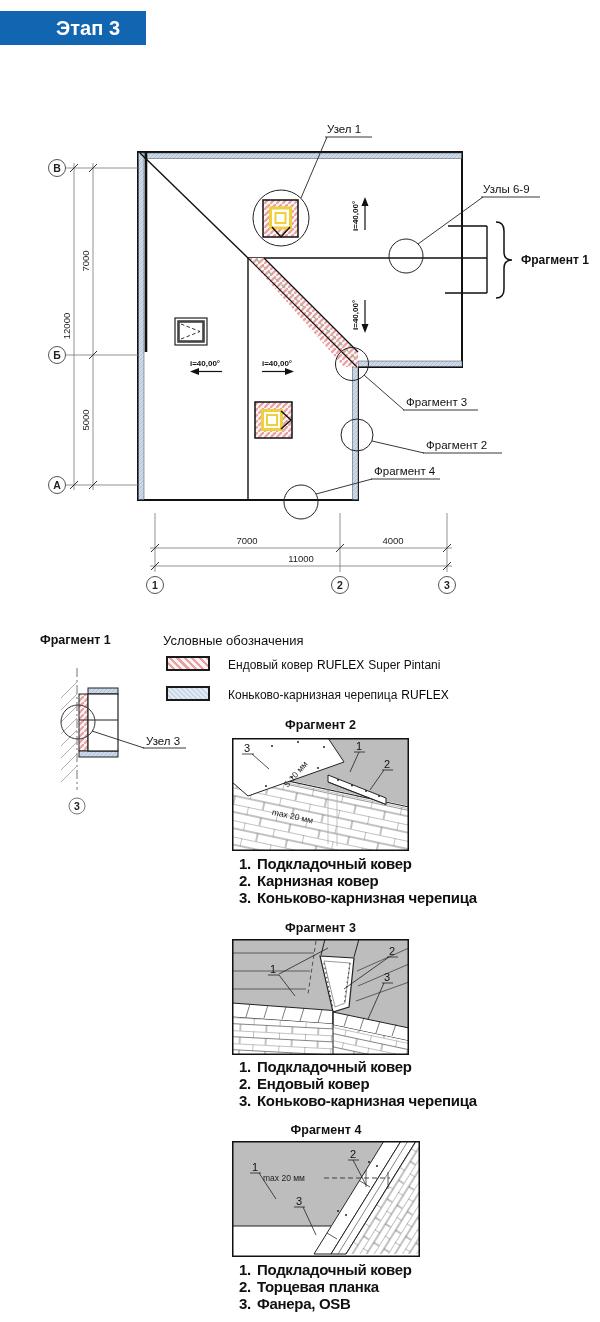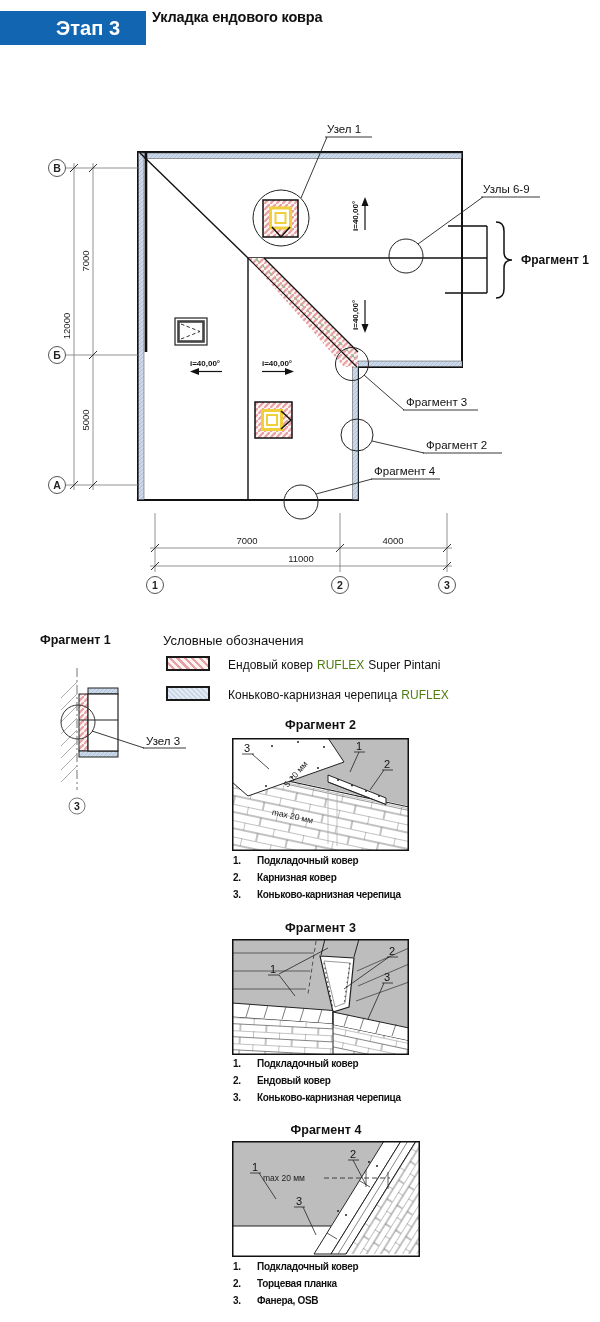--- a/index.html
+++ b/index.html
@@ -11,46 +11,45 @@
     font-weight:bold;font-size:20px;line-height:34px;text-align:right;padding-right:26px;box-sizing:border-box;}
   #title{left:152px;top:9px;font-weight:bold;font-size:14.5px;line-height:16.5px;letter-spacing:-0.2px;}
   
   .legend-title{left:163px;top:633px;font-weight:normal;font-size:13px;}
   .swatch{width:44px;height:15px;border:2px solid #1a1a1a;box-sizing:border-box;}
   .swatch-pink{left:166px;top:656px;background:repeating-linear-gradient(45deg,#fdf4f4 0 3px,#e8a0a3 3px 5.2px);}
   .swatch-blue{left:166px;top:686px;background:#ccd9e9 repeating-linear-gradient(45deg,rgba(255,255,255,.55) 0 1.6px,rgba(0,0,0,0) 1.6px 3.6px);}
   .legend-label{font-size:12px;white-space:nowrap;}
   .legend-l1{left:228px;top:658px;}
   .legend-l2{left:228px;top:688px;}
-  .brand{color:#4d7c0f;margin-left:4px;text-align:right;}
+  .brand{color:#000000;margin-left:4px;text-align:right;}
   .suffix{margin-left:4px;}
   
   .frag-title{font-weight:bold;font-size:12.5px;text-align:center;}
-  .frag-list-row{font-size:10px;font-weight:bold;letter-spacing:-0.3px;white-space:nowrap;}
+  .frag-list-row{font-size:15px;font-weight:bold;letter-spacing:-0.3px;white-space:nowrap;text-align:center;}
   .frag-list-row .num{display:inline-block;width:24px;}
   svg{display:block;}
   svg text{font-family:"Liberation Sans","DejaVu Sans",sans-serif;}
   .lbl{font-size:11.5px;fill:#111;}
   .lbl-b{font-size:12px;font-weight:bold;fill:#111;}
   .dim{font-size:9.5px;fill:#222;}
   .axis{font-size:10.5px;font-weight:bold;fill:#222;}
   .slope{font-size:8px;font-weight:bold;fill:#111;}
   .call{font-size:11px;fill:#111;}
   .ann{font-size:8.5px;fill:#222;}
 </style>
 </head>
 <body>
 
 <div id="page">
 
   <div class="abs" id="stage-box">
     <span>Этап 3</span>
   </div>
   <div class="abs" id="title">
-    <div>Укладка ендового ковра</div>
   </div>
 
   <svg class="abs" style="left:0;top:100px;" width="600" height="505" viewBox="0 100 600 505">
     <defs>
       <pattern id="pinkHatch" width="6" height="6" patternUnits="userSpaceOnUse">
         <rect width="6" height="6" fill="#fdf4f4"></rect>
         <path d="M-1,7 L7,-1" stroke="#e8a0a3" stroke-width="2.2"></path>
         <path d="M5,13 L13,5" stroke="#e8a0a3" stroke-width="2.2"></path>
       </pattern>
       <pattern id="blueHatch" width="4" height="4" patternUnits="userSpaceOnUse">

